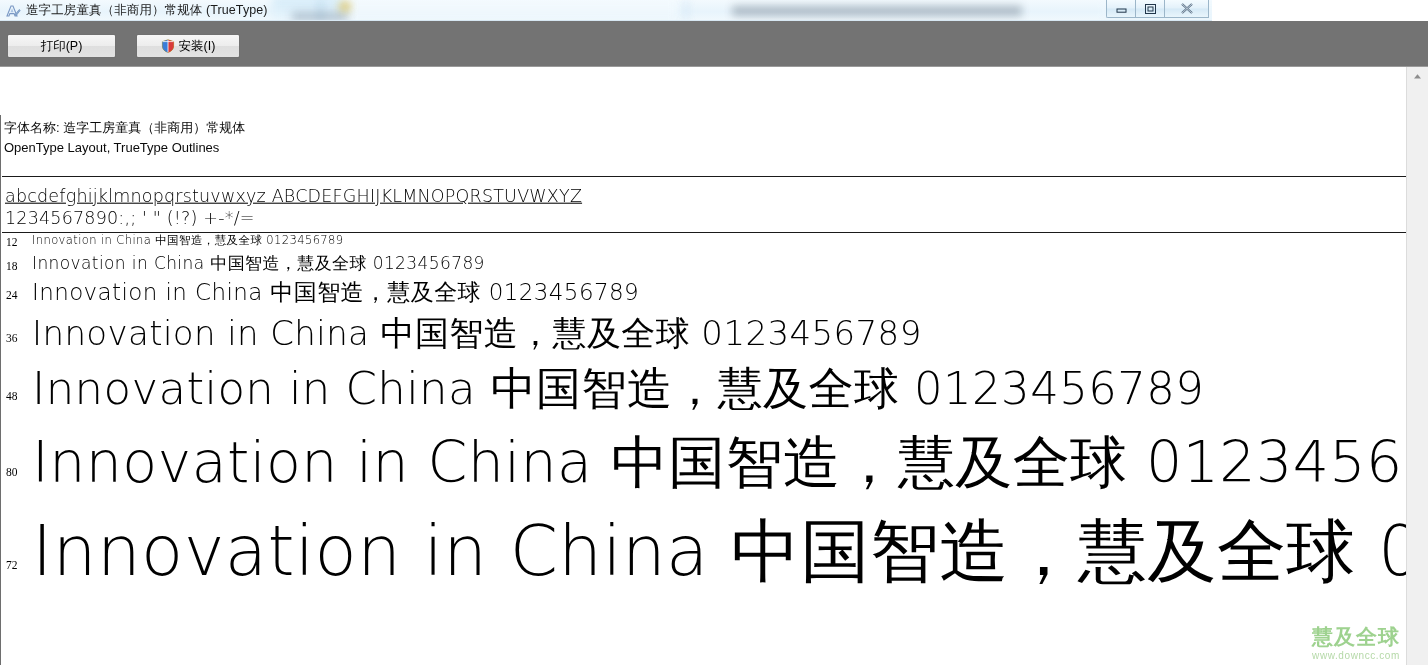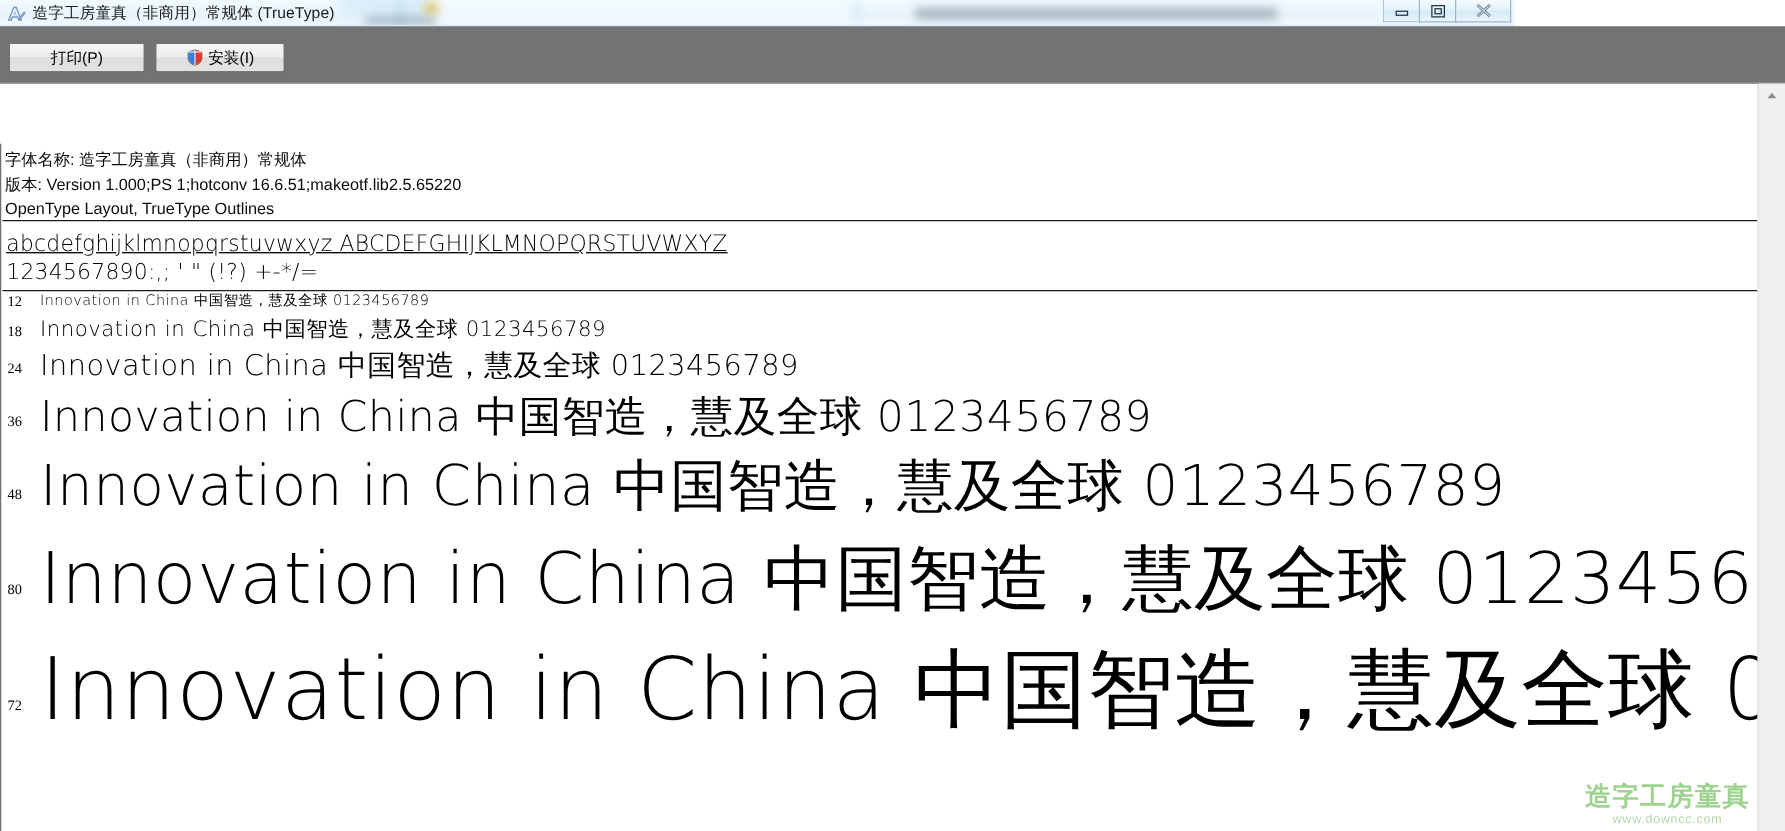--- a/index.html
+++ b/index.html
@@ -133,21 +133,21 @@
     color: #000;
     display: flex;
     align-items: center;
     justify-content: center;
     gap: 4px;
     box-sizing: border-box;
     cursor: default;
     font-family: "Liberation Sans", sans-serif;
   }
   .tb-btn.print { left: 7px; width: 109px; }
-  .tb-btn.install { left: 124px; width: 104px; text-align: right; }
+  .tb-btn.install { left: 136px; width: 104px; text-align: right; }
   .shield {
     width: 14px; height: 14px;
     flex: 0 0 auto;
   }
 
   
   .content {
     position: absolute;
     left: 0; top: 67px;
     width: 1428px;
@@ -329,21 +329,20 @@
         </svg>
       </span>
       <span>安装(I)</span>
     </div>
   </div>
 
   <div class="content">
 
     <div class="info">
       <div>字体名称: 造字工房童真（非商用）常规体</div>
-      <div>版本: Version 1.000;PS 1;hotconv 16.6.51;makeotf.lib2.5.65220</div>
       <div>OpenType Layout, TrueType Outlines</div>
     </div>
 
     <div class="rule r1"></div>
 
     <div class="glyphline alpha-1">abcdefghijklmnopqrstuvwxyz ABCDEFGHIJKLMNOPQRSTUVWXYZ</div>
     <div class="glyphline alpha-2">1234567890:,; ' " (!?) +-*/=</div>
 
     <div class="rule r2"></div>
 
@@ -387,17 +386,17 @@
   <div class="vscroll">
     <div class="vscroll-up">
       <svg width="9" height="7" viewBox="0 0 9 7">
         <path d="M4.5 1.2 L8 5.6 L1 5.6 Z" fill="#8d8d8d"></path>
       </svg>
     </div>
     <div class="vscroll-track"></div>
   </div>
 
   <div class="watermark">
-    <div class="wm-cn">造字工房童真</div>
+    <div class="wm-cn">慧及全球</div>
     <div class="wm-url">www.downcc.com</div>
   </div>
 
 </div>
 
 </body></html>

